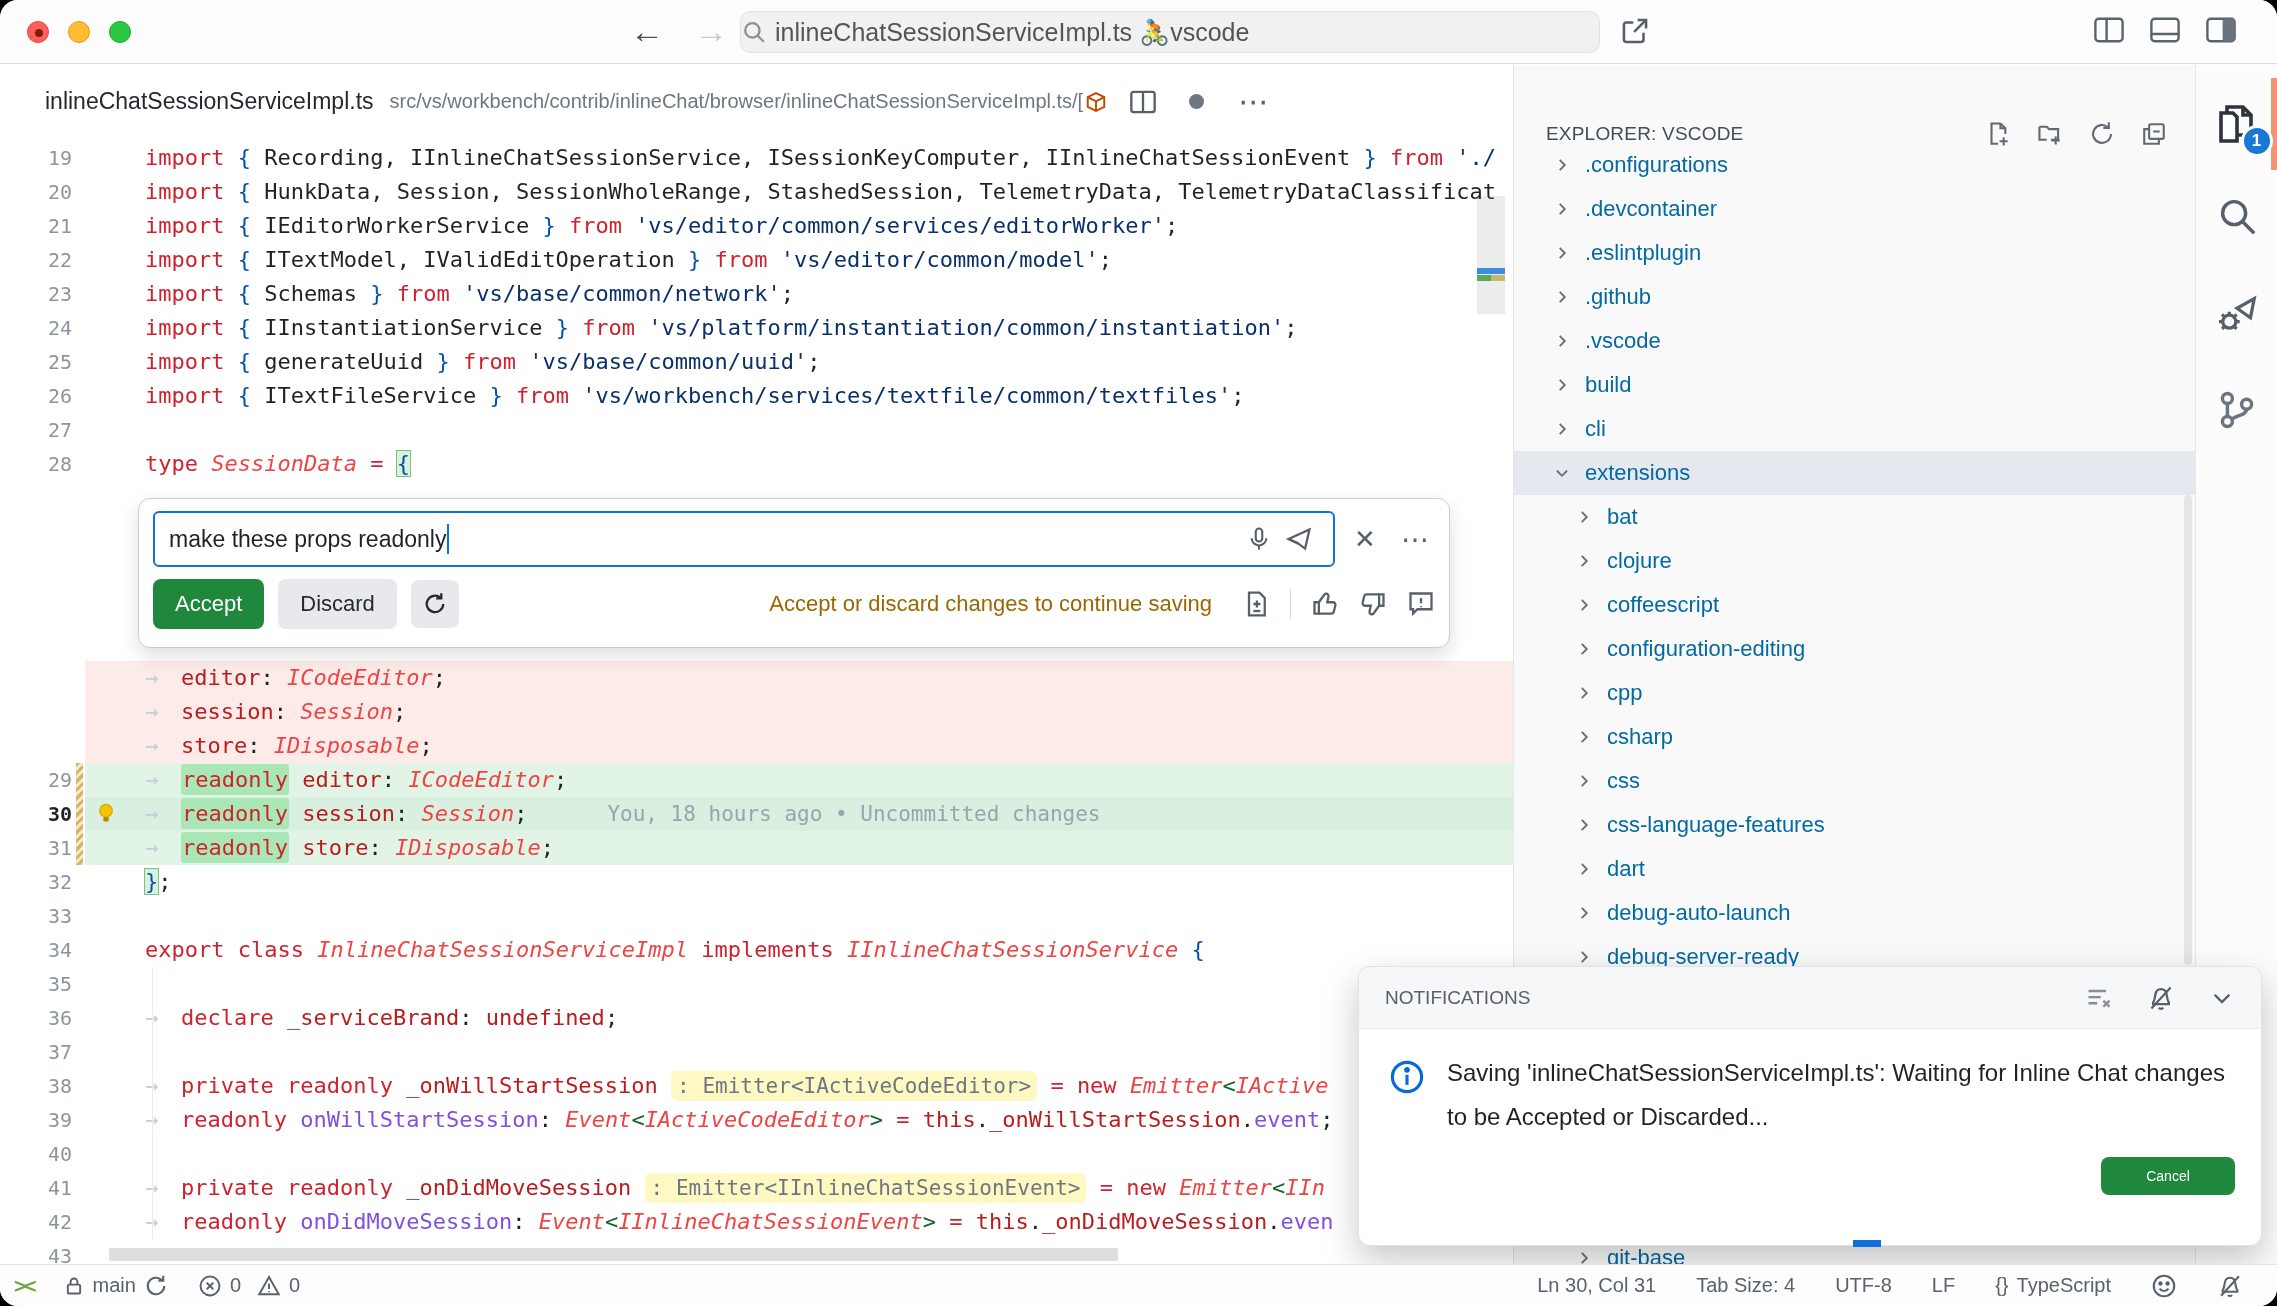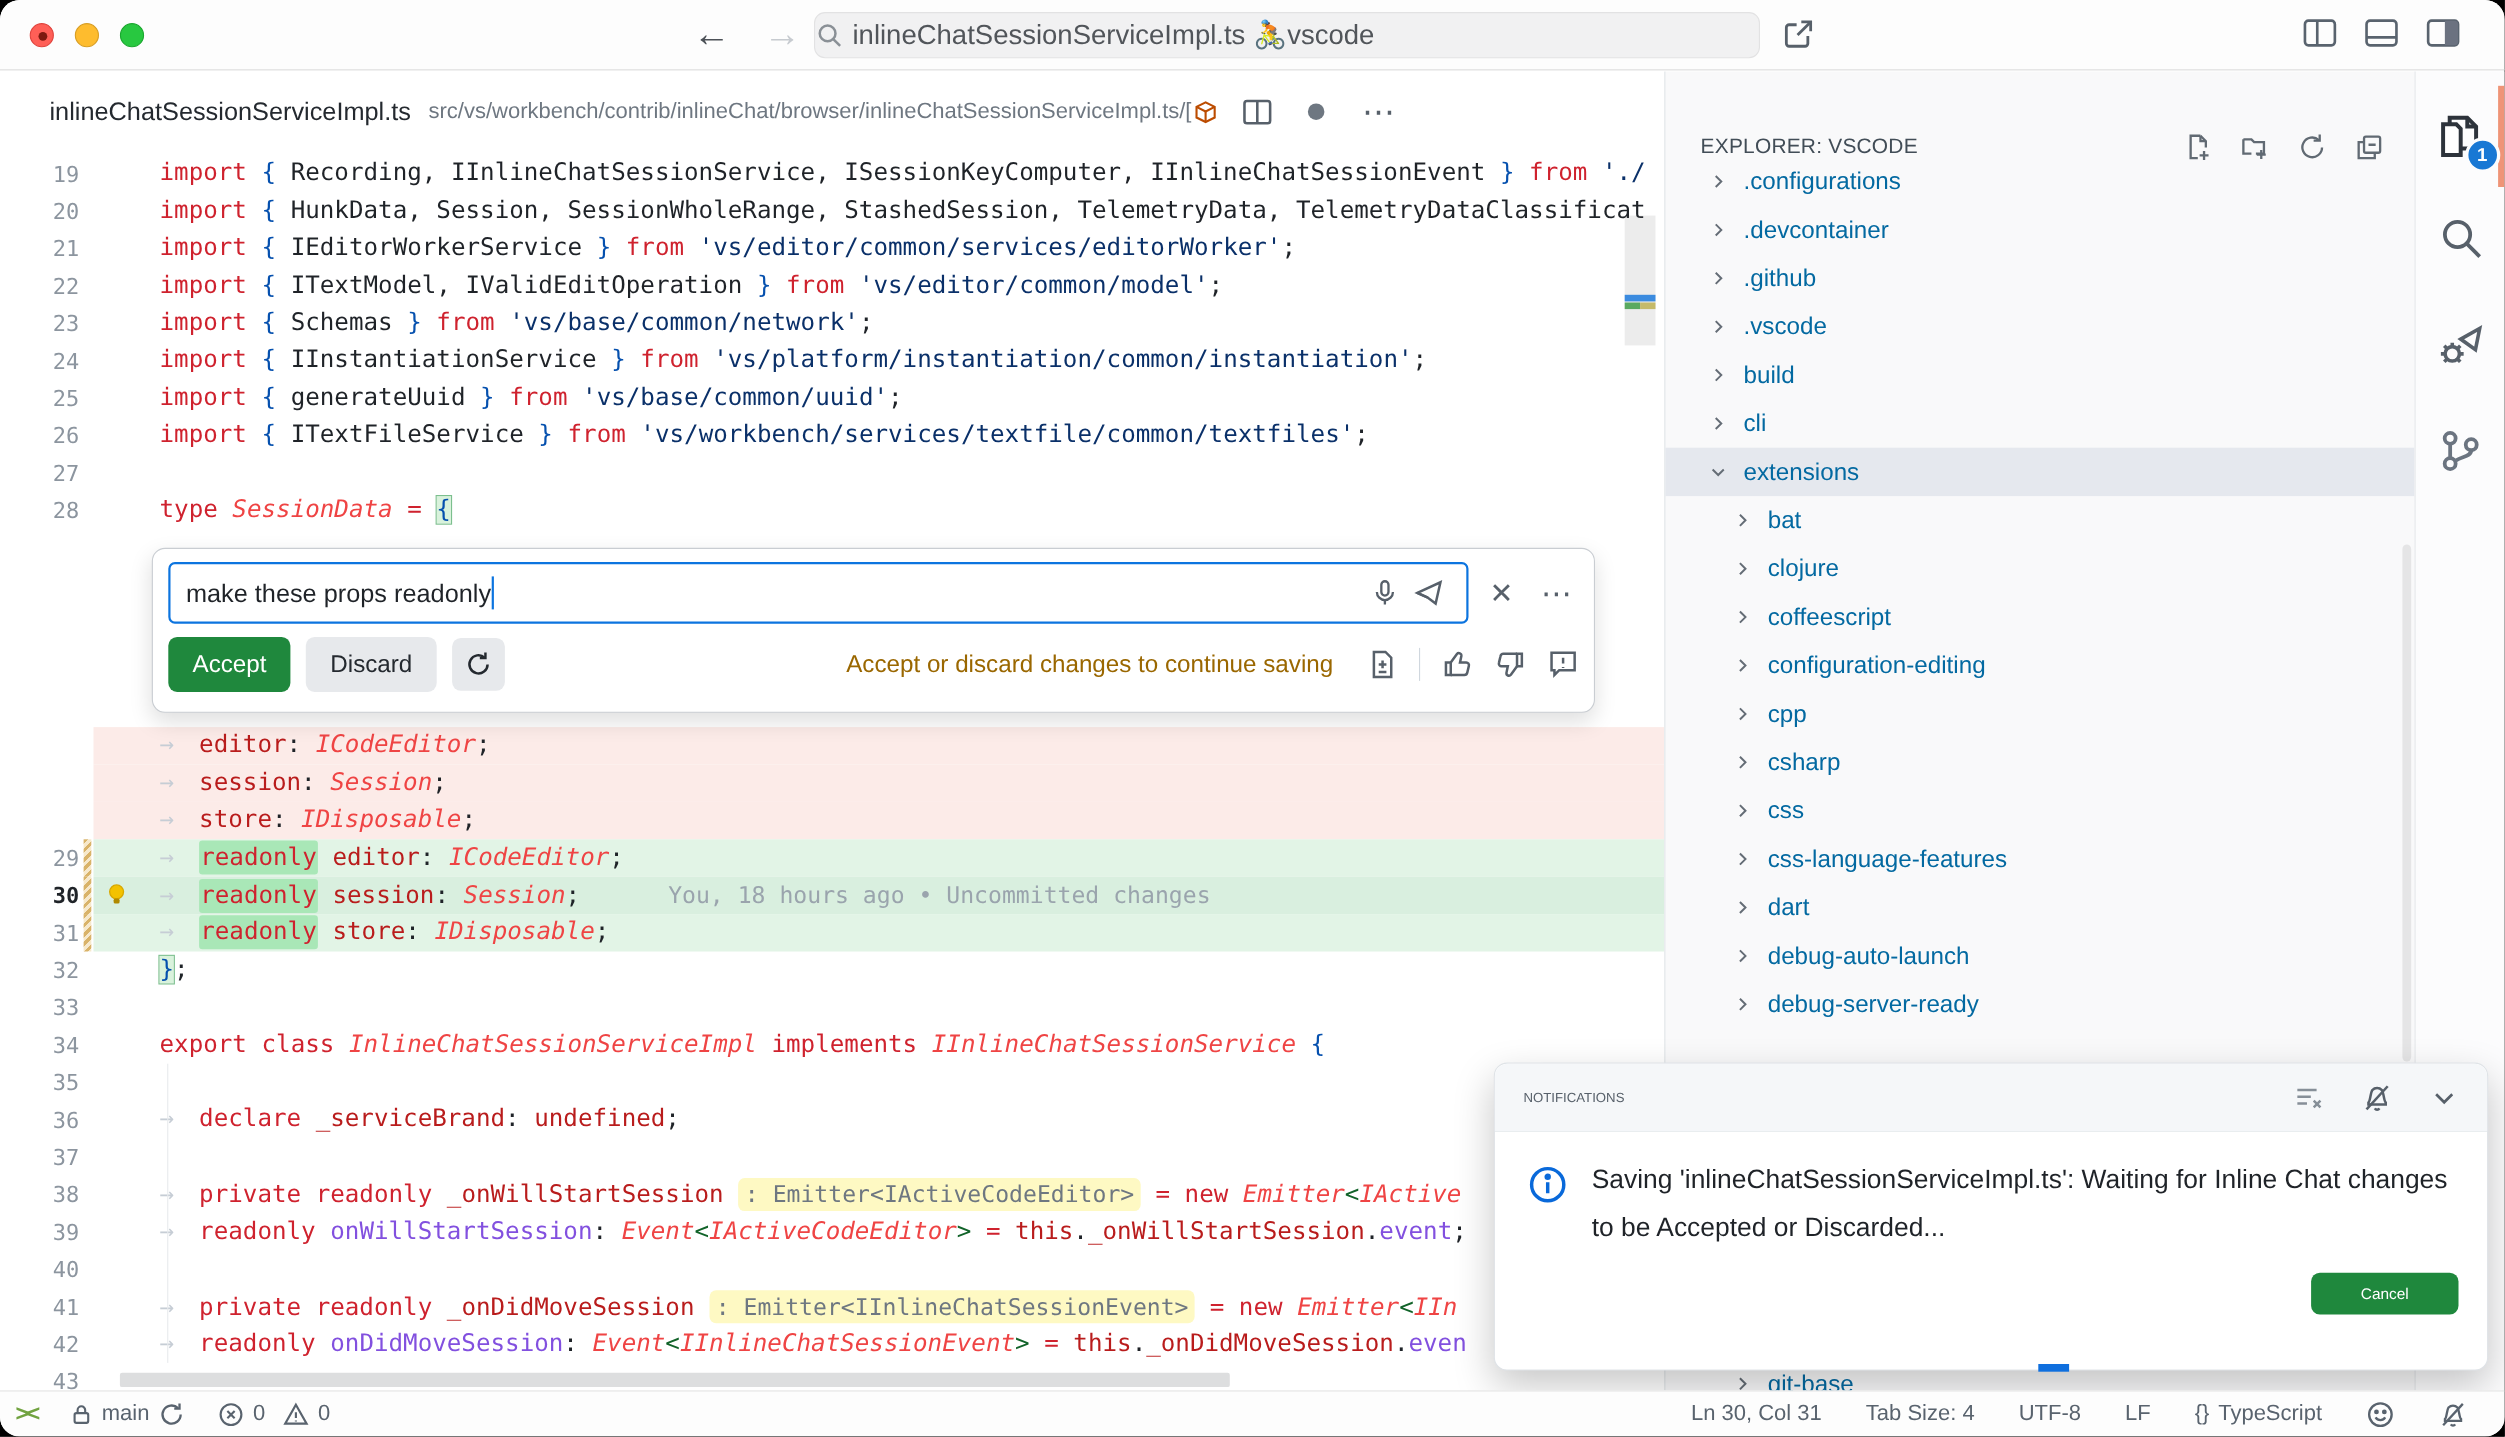--- a/index.html
+++ b/index.html
@@ -99,21 +99,21 @@
 
   
   .activitybar { position:absolute; left:2195px; top:65px; width:82px; bottom:42px; background:#fcfcfd; border-left:1px solid #e3e6e9; }
   .act-item { position:absolute; left:0; width:100%; display:flex; justify-content:center; }
   .act-ind { position:absolute; right:0; top:13px; width:6px; height:92px; background:#ef9477; }
   .badge { position:absolute; right:-12px; bottom:-10px; width:32px; height:32px; border-radius:50%; background:#1978d4; color:#fff; font-size:17px; font-weight:bold; display:flex; align-items:center; justify-content:center; border:3px solid #fcfcfd; }
 
   
   .notif { position:absolute; left:1358px; top:966px; width:904px; height:280px; background:#fff; border:1px solid #dfe3e7; border-radius:12px; box-shadow:0 14px 36px rgba(0,0,0,.22); z-index:40; }
   .notif-head { height:62px; background:#f5f7f9; border-bottom:1px solid #e7ebee; border-radius:12px 12px 0 0; display:flex; align-items:center; padding:0 26px; }
-  .notif-title { font-size:12px; color:#57606a; }
+  .notif-title { font-size:19px; color:#57606a; }
   .notif-hicons { margin-left:auto; display:flex; gap:34px; align-items:center; color:#57606a; }
   .notif-body { position:relative; height:218px; }
   .notif-info { position:absolute; left:30px; top:30px; }
   .notif-msg { position:absolute; left:88px; top:22px; width:800px; font-size:24px; line-height:44px; color:#1f2328; }
   .notif-cancel { position:absolute; right:26px; top:128px; width:134px; height:38px; background:#1f883d; color:#fff; font-size:14px; border:none; border-radius:8px; }
   .notif-progress { position:absolute; left:494px; bottom:0; width:28px; height:7px; background:#0f6fde; }
 
   
   .statusbar { position:absolute; left:0; right:0; bottom:0; height:42px; background:#fdfdfd; border-top:1px solid #e3e3e3; display:flex; align-items:center; font-size:20px; color:#59636e; z-index:50; }
   .sb-left { display:flex; align-items:center; gap:14px; padding-left:14px; }
@@ -353,20 +353,28 @@
             </svg>
           </span>
           <span>.devcontainer</span>
         </div>
         <div class="trow lvl0">
           <span class="chev">
             <svg width="18" height="18" viewBox="0 0 16 16" fill="none" stroke="#656d76" stroke-width="1.6">
               <path d="M6 3.5 L10.5 8 L6 12.5"></path>
             </svg>
           </span>
+          <span>.eslintplugin</span>
+        </div>
+        <div class="trow lvl0">
+          <span class="chev">
+            <svg width="18" height="18" viewBox="0 0 16 16" fill="none" stroke="#656d76" stroke-width="1.6">
+              <path d="M6 3.5 L10.5 8 L6 12.5"></path>
+            </svg>
+          </span>
           <span>.github</span>
         </div>
         <div class="trow lvl0">
           <span class="chev">
             <svg width="18" height="18" viewBox="0 0 16 16" fill="none" stroke="#656d76" stroke-width="1.6">
               <path d="M6 3.5 L10.5 8 L6 12.5"></path>
             </svg>
           </span>
           <span>.vscode</span>
         </div>

